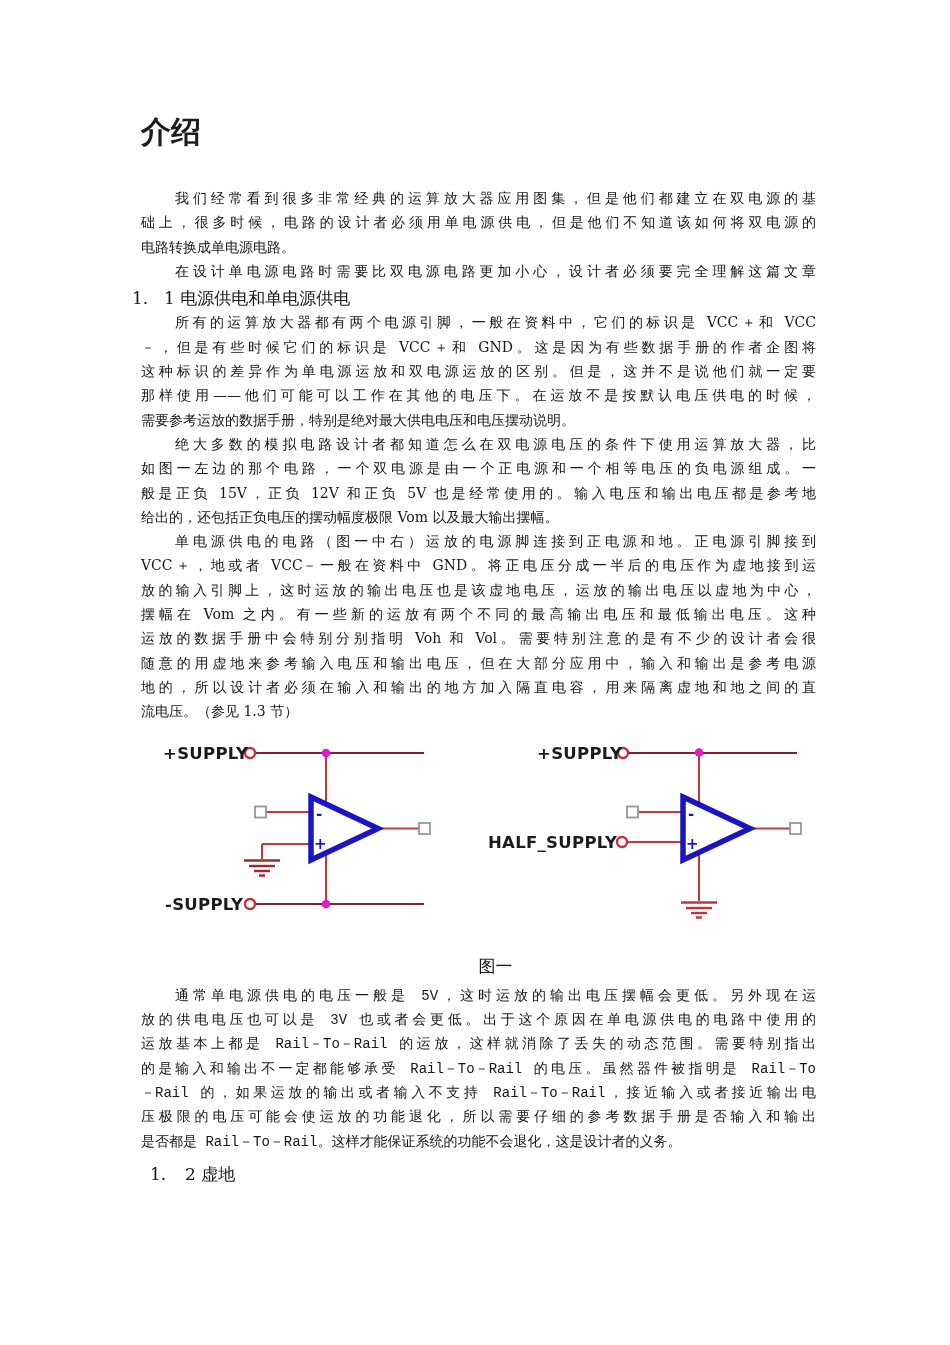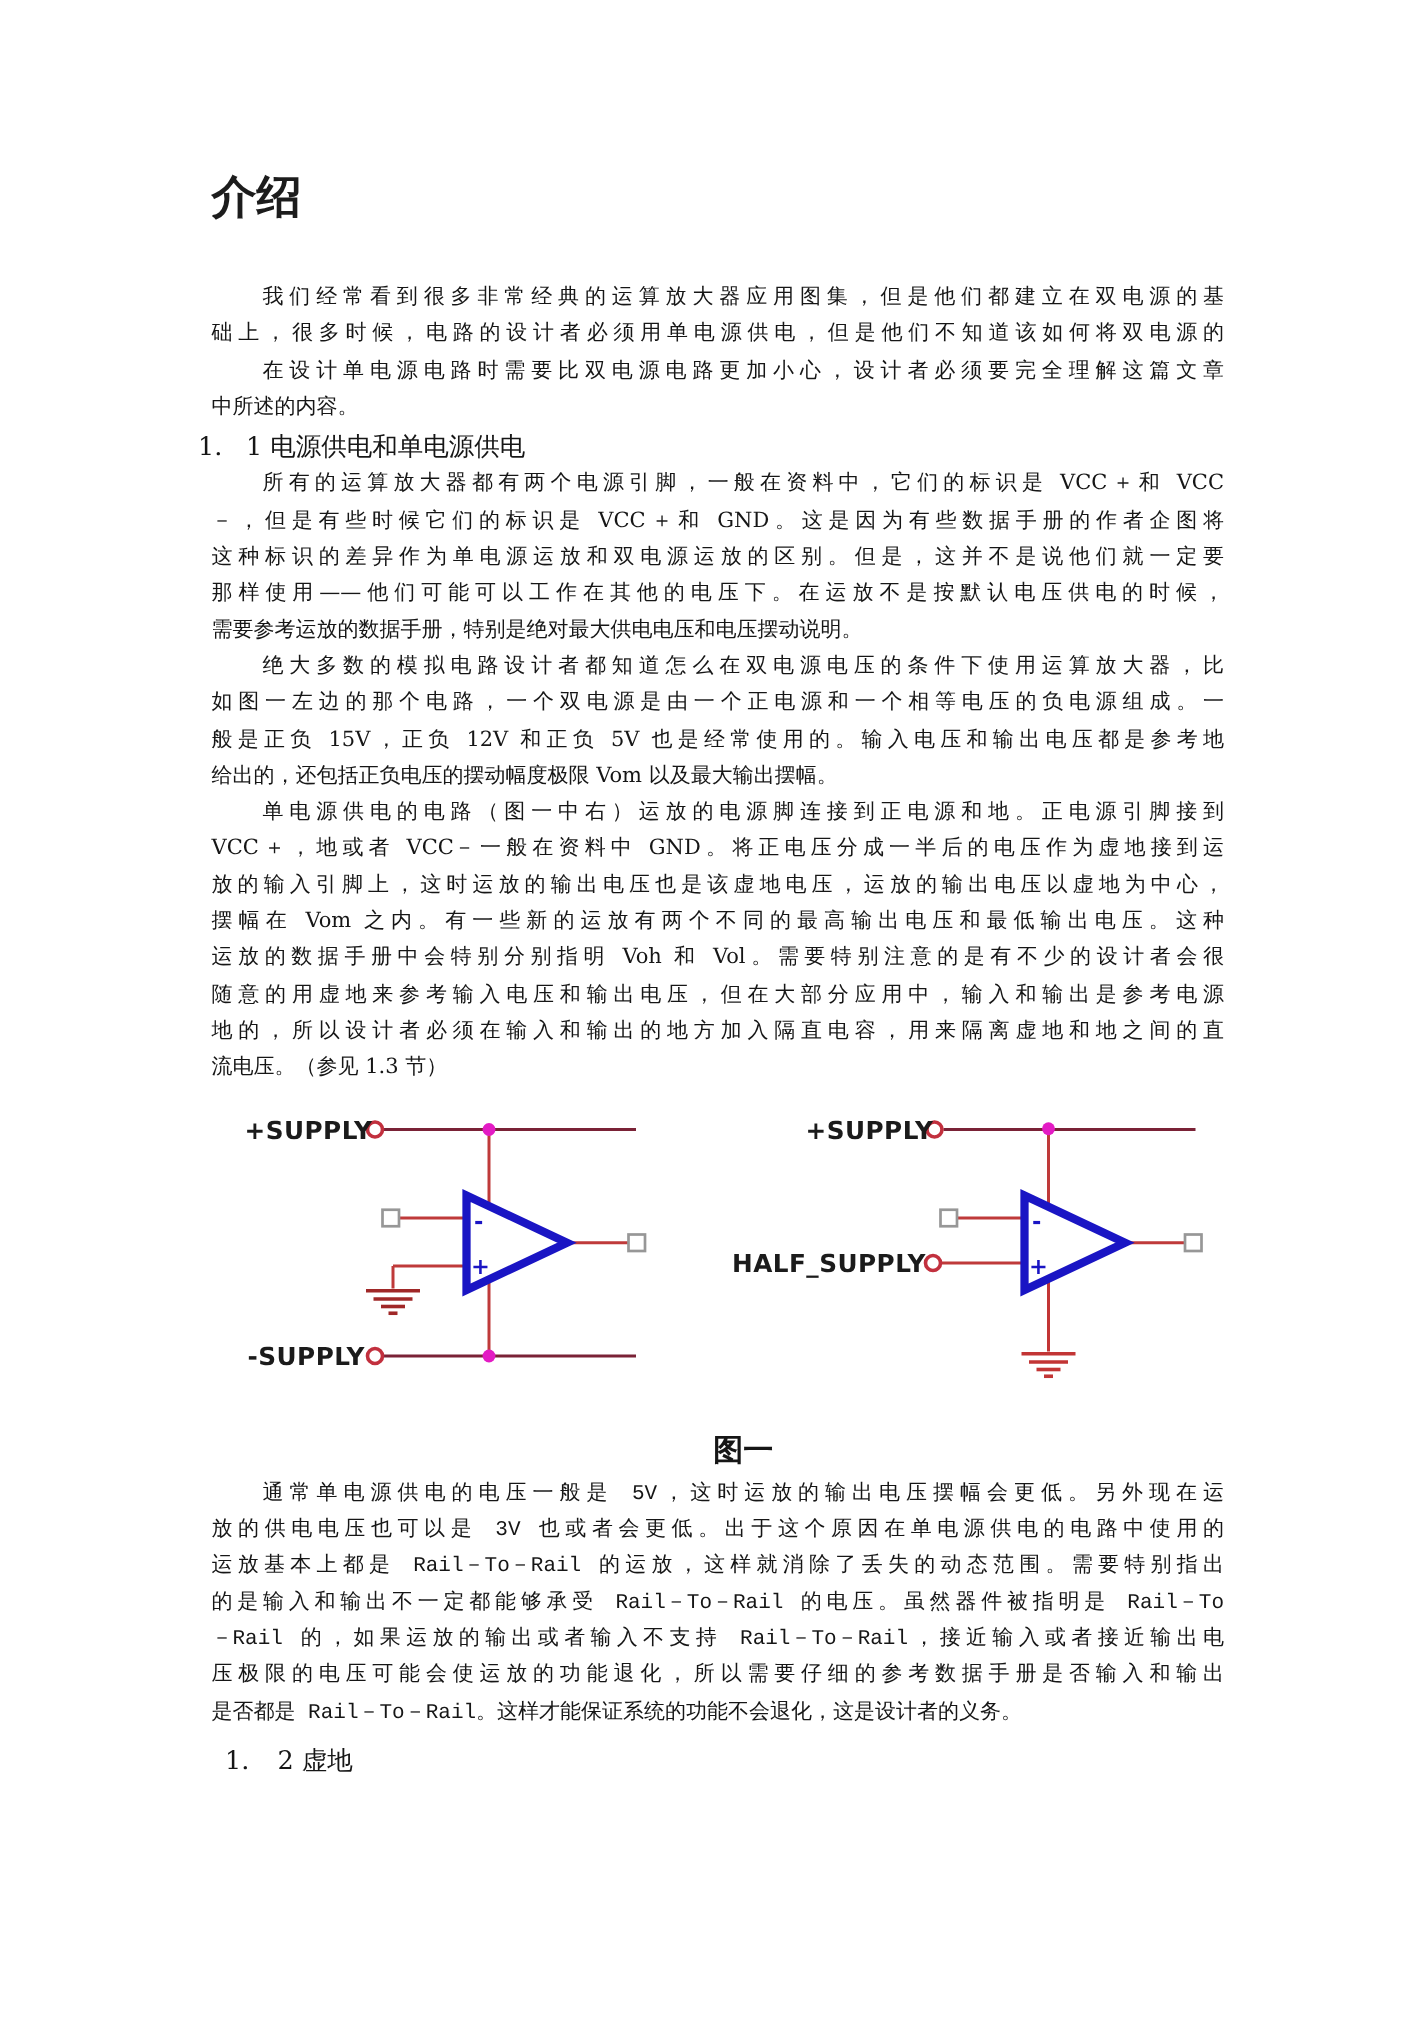--- a/index.html
+++ b/index.html
@@ -14,21 +14,21 @@
   .p1{margin-top:34px;}
   .ln{font-size:14px;line-height:24.3px;height:24.3px;overflow:visible;}
   .j{text-align:justify;text-align-last:justify;}
   .ind{text-indent:34px;}
   .li{display:flex;font-size:17px;line-height:24.3px;height:24.3px;}
   .li1{margin-top:3px;}
   .li1 .num{margin-left:-9px;width:32px;flex:0 0 32px;}
   .li2{margin-top:8px;}
   .li2 .num{margin-left:9px;width:35px;flex:0 0 35px;}
   .fig-svg{display:block;margin:2px 0 0 -11px;}
-  .fig-caption{margin-top:28px;padding-left:34px;text-align:center;font-size:20px;line-height:24.3px;height:24.3px;font-weight:bold;}
+  .fig-caption{margin-top:28px;padding-left:34px;text-align:center;font-size:17px;line-height:24.3px;height:24.3px;}
   .p6{margin-top:6px;font-family:Liberation Mono, monospace;}
   .lbl{font-family:"DejaVu Sans","Liberation Sans",sans-serif;font-weight:bold;font-size:16.5px;fill:#1b1b1b;letter-spacing:0.3px;}
   .pm{font-family:"DejaVu Sans","Liberation Sans",sans-serif;font-weight:bold;font-size:15px;}
   .wire{stroke-width:2;fill:none;}
   .rail{stroke-width:2;fill:none;}
   .tri{stroke-width:5.5;fill:#ffffff;stroke-linejoin:miter;}
   .sq{fill:#ffffff;stroke-width:1.8;}
   .term{fill:#ffffff;stroke-width:2.4;}
   .gnd{stroke-width:2.4;fill:none;}
 </style>
@@ -36,25 +36,25 @@
 <body>
 
 <div class="page">
   <div class="content">
 
     <h1 class="doc-title">介绍</h1>
 
     <div class="para p1">
       <div class="ln j ind">我们经常看到很多非常经典的运算放大器应用图集，但是他们都建立在双电源的基</div>
       <div class="ln j">础上，很多时候，电路的设计者必须用单电源供电，但是他们不知道该如何将双电源的</div>
+      <div class="ln">电路转换成单电源电路。</div>
     </div>
 
     <div class="para">
       <div class="ln j ind">在设计单电源电路时需要比双电源电路更加小心，设计者必须要完全理解这篇文章</div>
-      <div class="ln">中所述的内容。</div>
     </div>
 
     <div class="li li1">
       <span class="num">1.</span>
       <span>1 电源供电和单电源供电</span>
     </div>
 
     <div class="para">
       <div class="ln j ind">所有的运算放大器都有两个电源引脚，一般在资料中，它们的标识是 VCC＋和 VCC</div>
       <div class="ln j">－，但是有些时候它们的标识是 VCC＋和 GND。这是因为有些数据手册的作者企图将</div>

